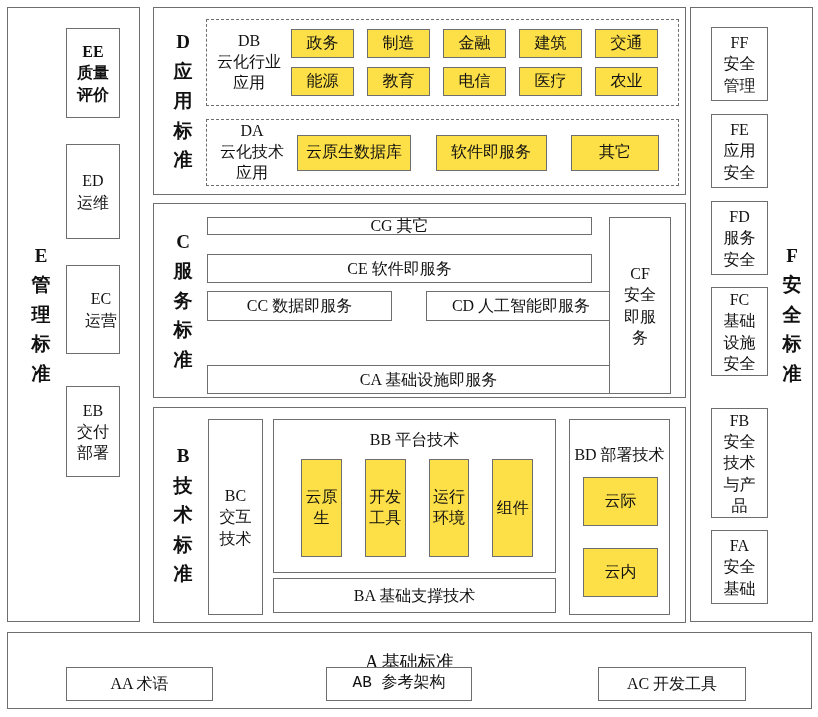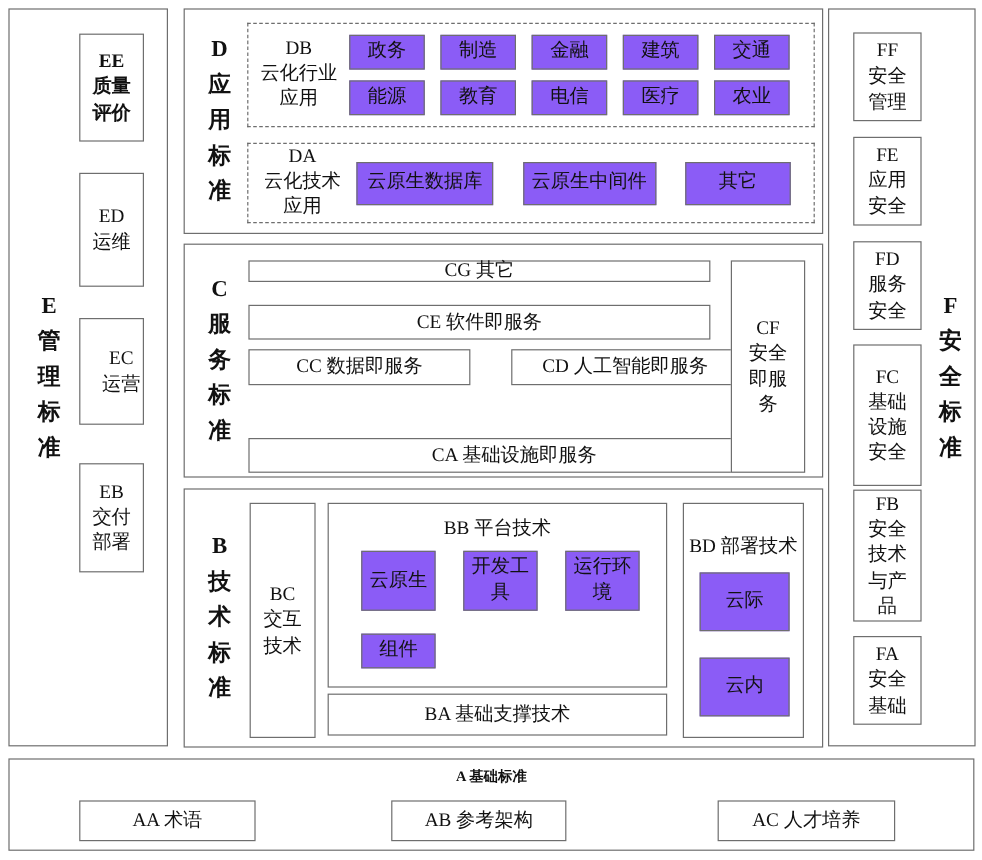--- a/index.html
+++ b/index.html
@@ -14,21 +14,21 @@
   .center { display:flex; align-items:center; justify-content:center; text-align:center; }
   .pre { white-space:pre-line; }
   .txt { font-size:16px; line-height:1.32; }
   .vlabel {
     position:absolute; font-weight:bold; font-size:19px; line-height:1.55;
     text-align:center; white-space:pre-line;
     display:flex; align-items:center; justify-content:center;
   }
   .sublabel { position:absolute; display:flex; align-items:center; justify-content:center;
     text-align:center; white-space:pre-line; font-size:16px; line-height:1.3; }
-  .cell { border:1px solid #6e6e6e; background:#8b5cf6;
+  .cell { border:1px solid #6e6e6e; background:#fde047;
     display:flex; align-items:center; justify-content:center; text-align:center;
     font-size:16px; line-height:1.3; white-space:pre-line; }
   .rowtitle { position:absolute; left:0; width:100%; text-align:center; font-size:16px; }
 </style>
 </head>
 <body>
 
 <div class="canvas">
 
   <div class="box" style="left:7px; top:7px; width:133px; height:615px;">
@@ -75,21 +75,21 @@
       </div>
     </div>
 
     <div class="dashed" style="position:absolute; left:52px; top:111px; width:473px; height:67px;">
       <div class="sublabel" style="left:0; top:0; width:90px; height:100%;">DA
 云化技术
 应用</div>
       <div style="position:absolute; left:90px; top:0; right:19px; height:100%;
                   display:flex; align-items:center; justify-content:space-between;">
         <div class="cell" style="width:114px; height:36px;">云原生数据库</div>
-        <div class="cell" style="width:111px; height:36px;">云原生中间件</div>
+        <div class="cell" style="width:111px; height:36px;">软件即服务</div>
         <div class="cell" style="width:88px; height:36px;">其它</div>
       </div>
     </div>
   </div>
 
   <div class="box" style="left:153px; top:203px; width:533px; height:195px;">
     <div class="vlabel" style="left:8px; top:0; width:42px; height:100%;">C
 服
 务
 标
@@ -114,21 +114,21 @@
 标
 准</div>
 
     <div class="box center txt pre" style="left:54px; top:11px; width:55px; height:196px;">BC
 交互
 技术</div>
 
     <div class="box" style="left:119px; top:11px; width:283px; height:154px;">
       <div class="rowtitle" style="top:10px;">BB 平台技术</div>
       <div style="position:absolute; left:27px; right:22px; top:39px; bottom:15px;
-                  display:grid; grid-template-columns:1fr 1fr 1fr; gap:19px 23px;">
+                  display:grid; grid-template-columns:1fr 1fr 1fr 1fr; gap:19px 23px;">
         <div class="cell">云原生</div>
         <div class="cell">开发工具</div>
         <div class="cell">运行环境</div>
         <div class="cell">组件</div>
       </div>
     </div>
 
     <div class="box center txt" style="left:119px; top:170px; width:283px; height:35px;">BA 基础支撑技术</div>
 
     <div class="box" style="left:415px; top:11px; width:101px; height:196px;">
@@ -141,39 +141,39 @@
   <div class="box" style="left:690px; top:7px; width:123px; height:615px;">
     <div class="box center txt pre" style="left:20px; top:19px;  width:57px; height:74px;">FF
 安全
 管理</div>
     <div class="box center txt pre" style="left:20px; top:106px; width:57px; height:74px;">FE
 应用
 安全</div>
     <div class="box center txt pre" style="left:20px; top:193px; width:57px; height:74px;">FD
 服务
 安全</div>
-    <div class="box center txt pre" style="left:20px; top:279px; width:57px; height:118px;">FC
+    <div class="box center txt pre" style="left:20px; top:279px; width:57px; height:89px;">FC
 基础
 设施
 安全</div>
     <div class="box center txt pre" style="left:20px; top:400px; width:57px; height:110px;">FB
 安全
 技术
 与产
 品</div>
     <div class="box center txt pre" style="left:20px; top:522px; width:57px; height:74px;">FA
 安全
 基础</div>
     <div class="vlabel" style="left:82px; top:0; width:38px; height:100%;">F
 安
 全
 标
 准</div>
   </div>
 
   <div class="box" style="left:7px; top:632px; width:805px; height:77px;">
-    <div class="rowtitle" style="top:6px; font-weight:bold; font-size:12px;">A 基础标准</div>
+    <div class="rowtitle" style="top:17px; font-weight:normal; font-size:18px;">A 基础标准</div>
     <div class="box center txt" style="left:58px;  top:34px; width:147px; height:34px;">AA 术语</div>
-    <div class="box center txt" style="left:318px; top:34px; width:146px; height:34px;">AB 参考架构</div>
-    <div class="box center txt" style="left:590px; top:34px; width:148px; height:34px;">AC 人才培养</div>
+    <div class="box center txt" style="left:318px; top:34px; width:146px; height:34px;font-family:Liberation Mono, monospace;">AB 参考架构</div>
+    <div class="box center txt" style="left:590px; top:34px; width:148px; height:34px;">AC 开发工具</div>
   </div>
 
 </div>
 
 </body></html>

